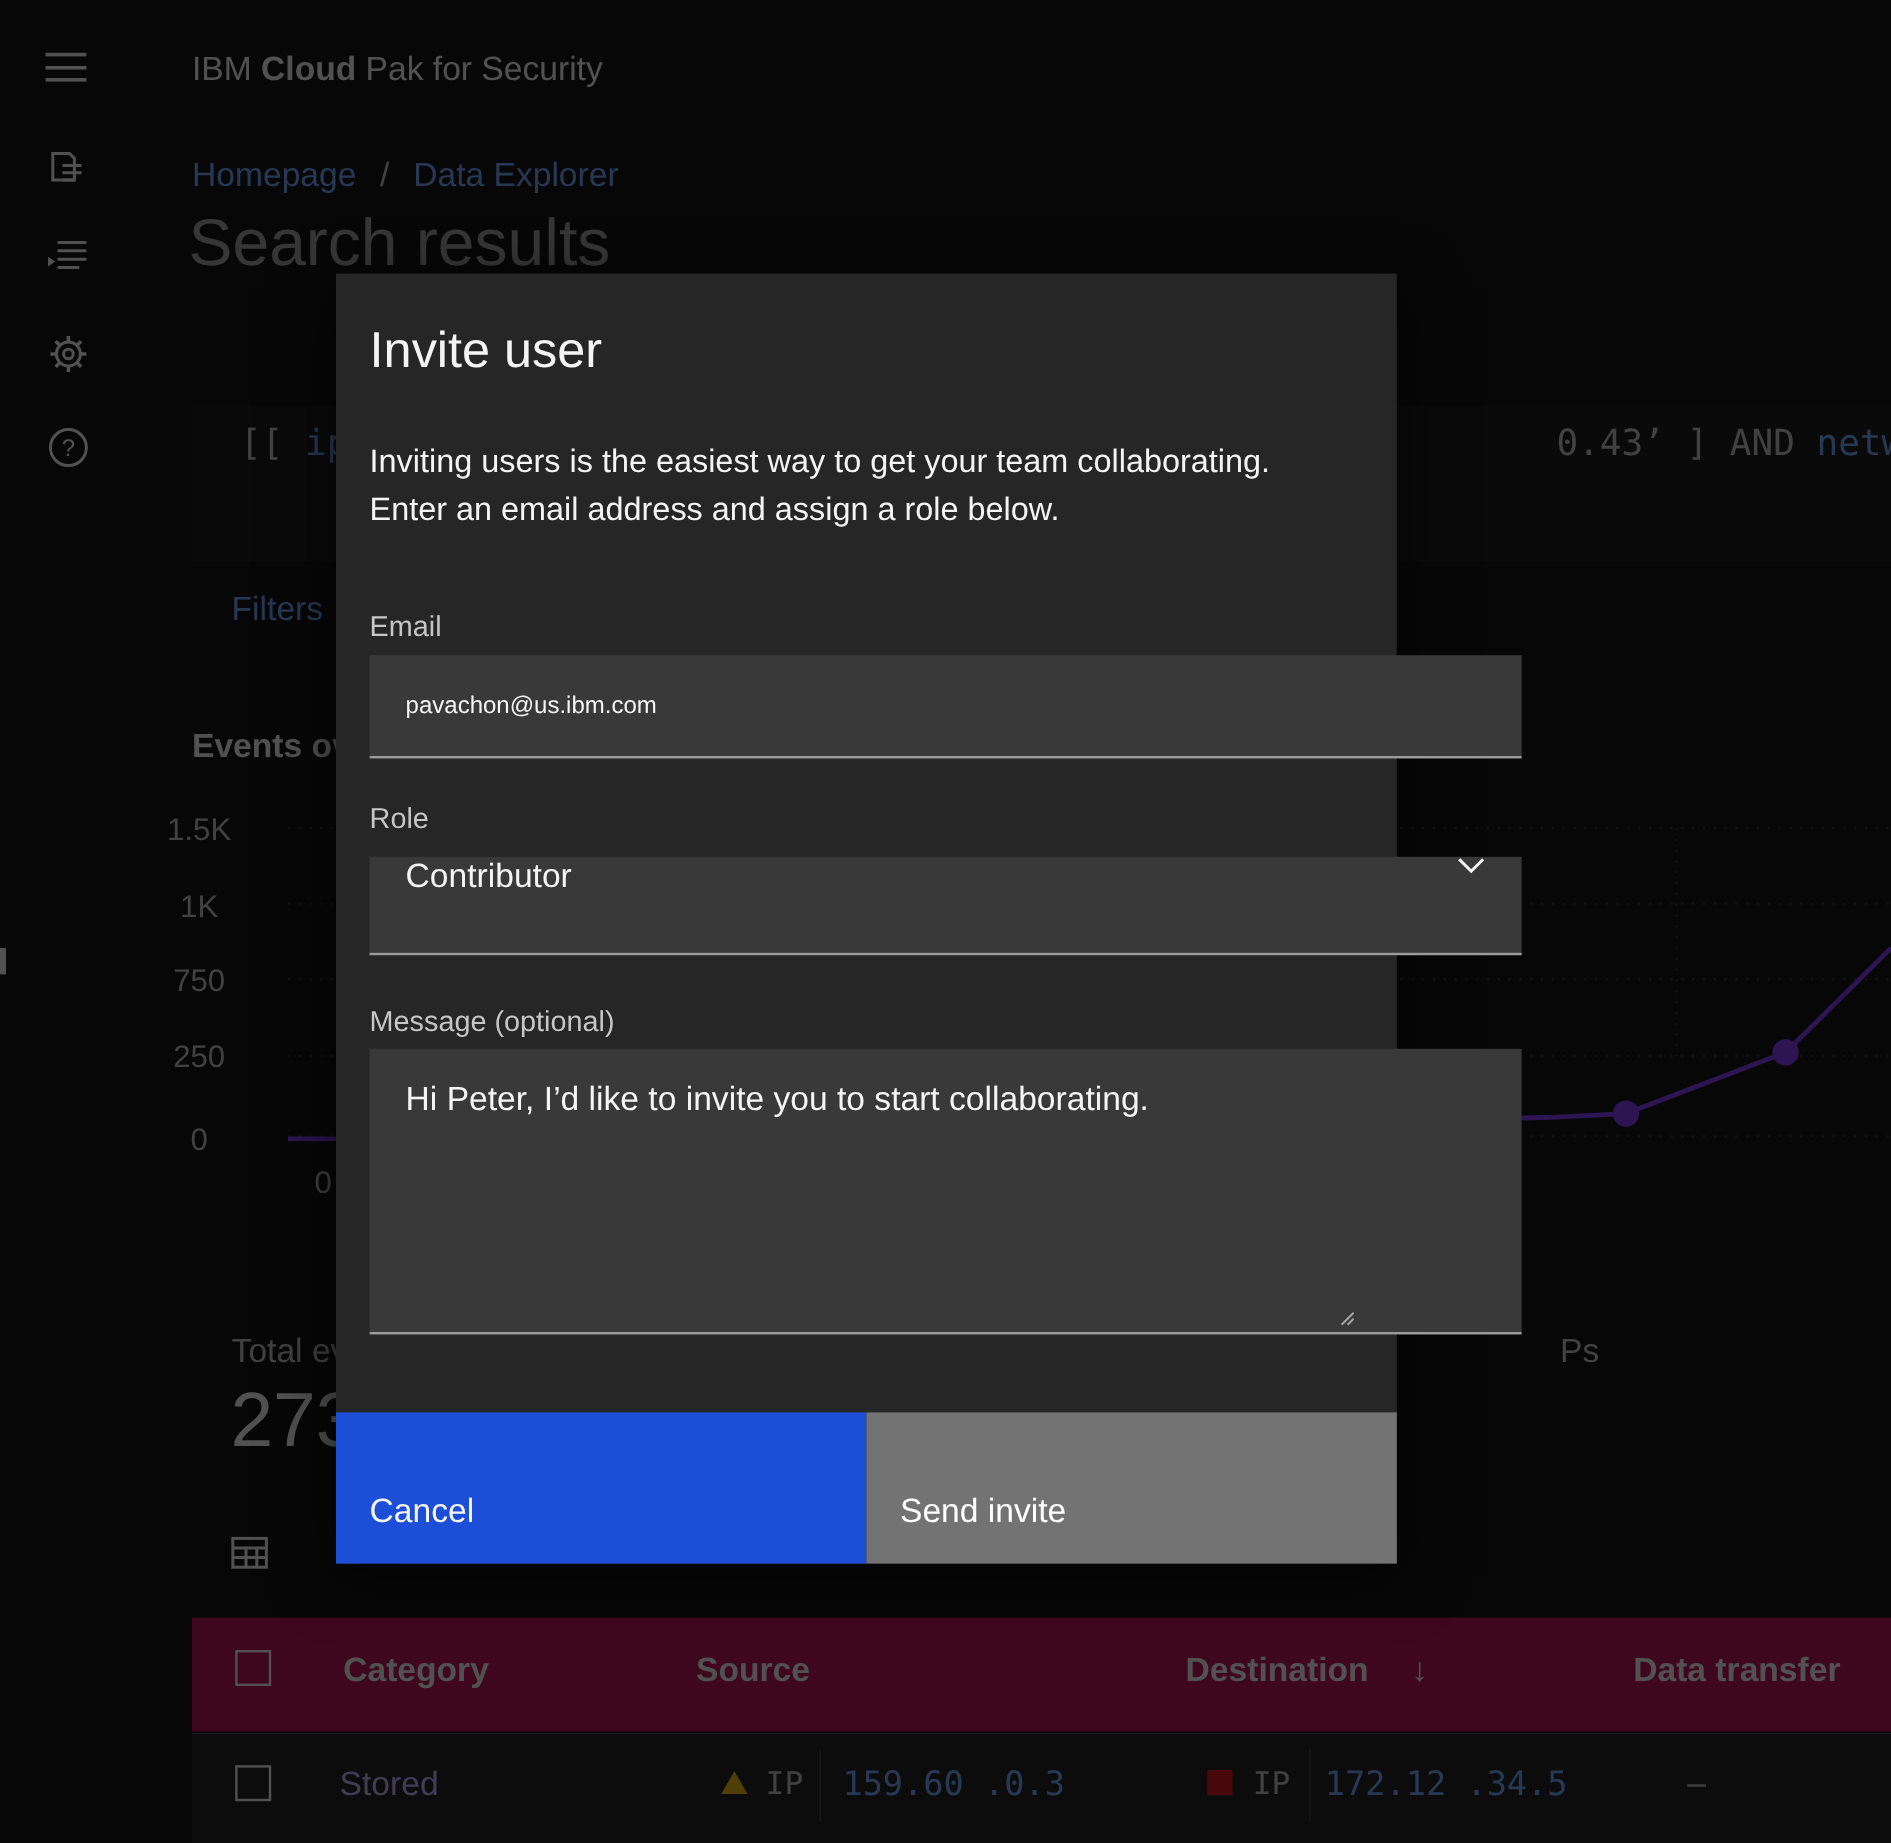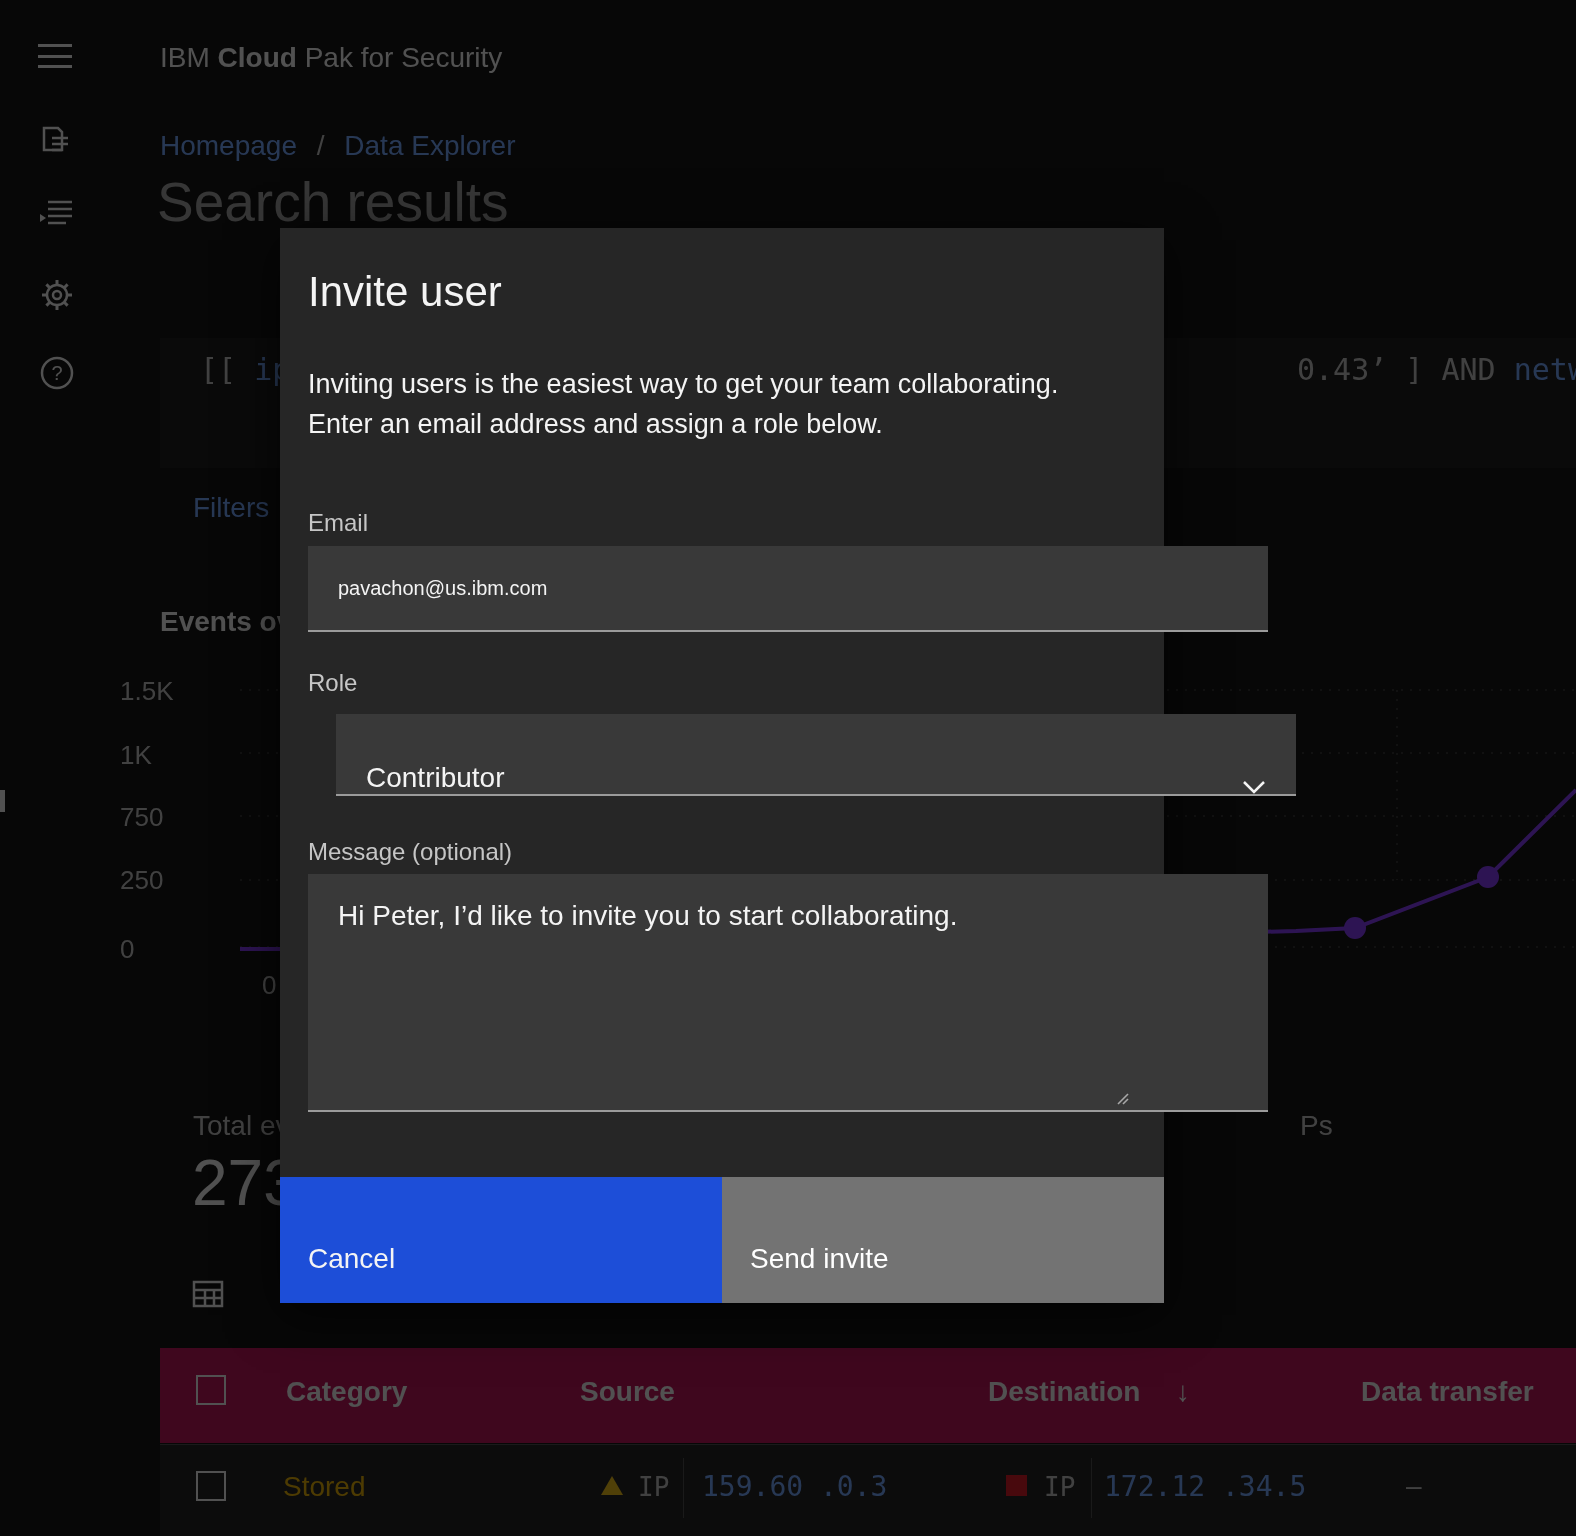--- a/index.html
+++ b/index.html
@@ -15,51 +15,51 @@
   .side-icon{left:38px;width:38px;height:38px;}
   .crumbs{left:160px;top:130px;font-size:28px;color:#c6c6c6;}
   .crumbs .lnk{color:#78a9ff;cursor:pointer;}
   .crumbs .sep{margin:0 12px;color:#c6c6c6;}
   .page-title{left:157px;top:170px;font-size:55px;color:#a3a3a3;}
   .query-bar{left:160px;top:338px;width:1416px;height:130px;background:#1f1f1f;}
   .qtext{font-family:"DejaVu Sans Mono",monospace;font-size:30px;color:#c6c6c6;top:352px;white-space:pre;}
   .qtext .fld{color:#78a9ff;}
   .filters{left:193px;top:492px;font-size:28px;color:#78a9ff;cursor:pointer;}
   .chart-title{left:160px;top:606px;font-size:28px;font-weight:700;color:#f4f4f4;white-space:nowrap;}
-  .ytick{left:120px;width:92px;text-align:left;font-size:26px;color:#c6c6c6;}
+  .ytick{left:120px;width:92px;text-align:center;font-size:26px;color:#c6c6c6;}
   .xtick{left:262px;top:970px;font-size:26px;color:#c6c6c6;}
   .sliver{left:0;top:790px;width:5px;height:22px;background:#f4f4f4;}
   .total-label{left:193px;top:1110px;font-size:28px;color:#c6c6c6;white-space:nowrap;}
   .total-value{left:192px;top:1146px;font-size:64px;font-weight:300;color:#f4f4f4;}
   .ps-frag{left:1300px;top:1110px;font-size:28px;color:#c6c6c6;white-space:nowrap;}
   
   .dtable{left:160px;top:1348px;width:1416px;height:188px;}
   .thead{position:absolute;left:0;top:0;width:100%;height:95px;background:#be185d;}
   .trow{position:absolute;left:0;top:96px;width:100%;height:92px;background:#262626;border-top:1px solid #4f4f4f;}
   .checkbox{width:26px;height:26px;border:2px solid #f4f4f4;background:transparent;cursor:pointer;}
   .th{font-size:28px;font-weight:700;color:#f4f4f4;white-space:nowrap;cursor:pointer;}
-  .td{font-size:28px;color:#eab308;white-space:nowrap;}
+  .td{font-size:28px;color:#c4b5fd;white-space:nowrap;}
   .mono{font-family:"DejaVu Sans Mono",monospace;}
   .iplink{color:#78a9ff;cursor:pointer;}
   .tag{font-family:"DejaVu Sans Mono",monospace;font-size:26px;color:#c6c6c6;}
   .vdiv{width:1px;height:60px;background:#4f4f4f;top:1458px;}
   .tri{width:0;height:0;border-left:11px solid transparent;border-right:11px solid transparent;border-bottom:19px solid #f1c21b;}
   .sq{width:21px;height:21px;background:#da1e28;}
   
   .scrim{position:absolute;inset:0;background:rgba(0,0,0,0.67);z-index:5;}
   
   .modal{position:absolute;left:280px;top:228px;width:884px;height:1075px;background:#262626;z-index:10;
          box-shadow:0 12px 48px rgba(0,0,0,0.65);}
   .m-title{left:28px;top:40px;font-size:42px;color:#f4f4f4;}
   .m-desc{left:28px;top:136px;font-size:27px;line-height:40px;color:#f4f4f4;}
   .m-label{left:28px;font-size:24px;color:#c6c6c6;}
   .field{left:28px;width:960px;background:#393939;border:none;border-bottom:2px solid #9b9b9b;box-sizing:border-box;}
   .email-input{top:318px;height:86px;color:#f4f4f4;font-size:20px;padding:0 30px;outline:none;
                font-family:"Liberation Sans",sans-serif;}
-  .select{top:486px;height:82px;cursor:pointer;display:flex;align-items:flex-end;padding:0 30px;margin-left:28px;}
+  .select{top:486px;height:82px;cursor:pointer;display:flex;align-items:flex-start;padding:0 30px;}
   .select-value{font-size:28px;color:#f4f4f4;flex:1;}
   .msg-area{top:646px;height:238px;color:#f4f4f4;font-size:28px;padding:26px 30px;resize:none;outline:none;
             font-family:"Liberation Sans",sans-serif;}
   .grip{right:34px;top:862px;}
   .footer{left:0;top:949px;width:100%;height:126px;display:flex;}
   .btn{flex:1;border:none;cursor:pointer;text-align:left;font-size:28px;padding:38px 0 0 28px;
        font-family:"Liberation Sans",sans-serif;display:block;box-sizing:border-box;}
   .btn-cancel{background:#1d4ed8;color:#f4f4f4;}
   .btn-primary{background:#737373;color:#ffffff;}
 </style>

